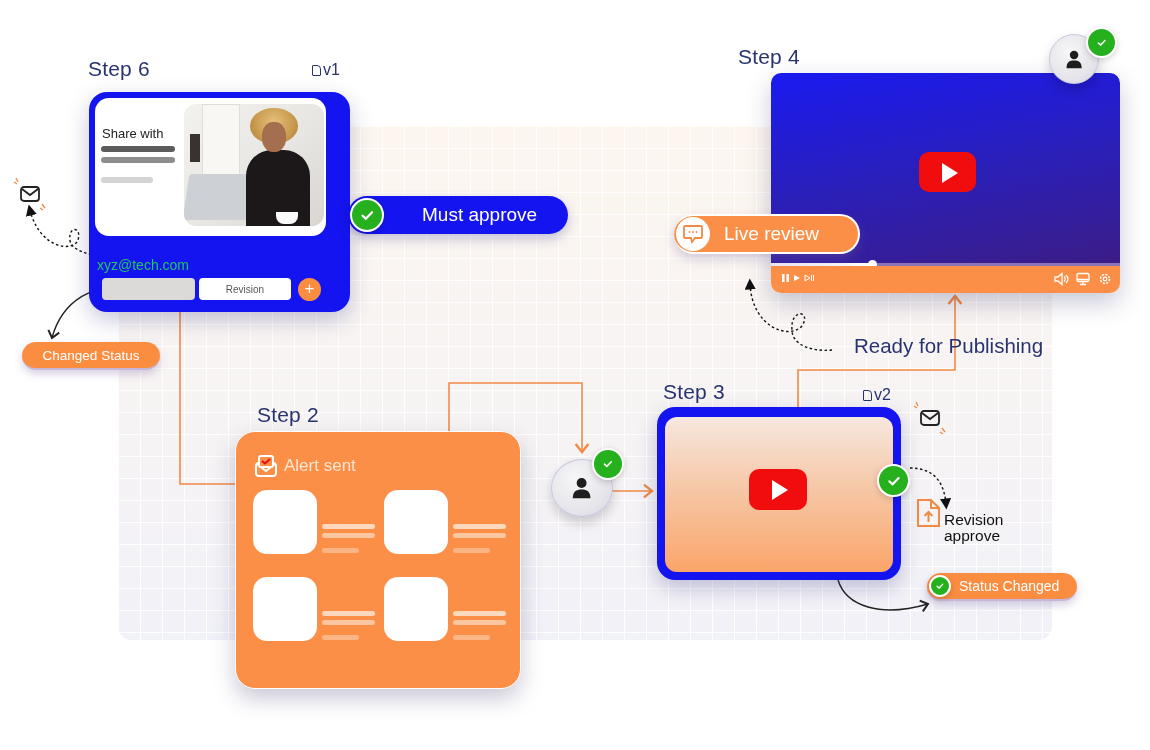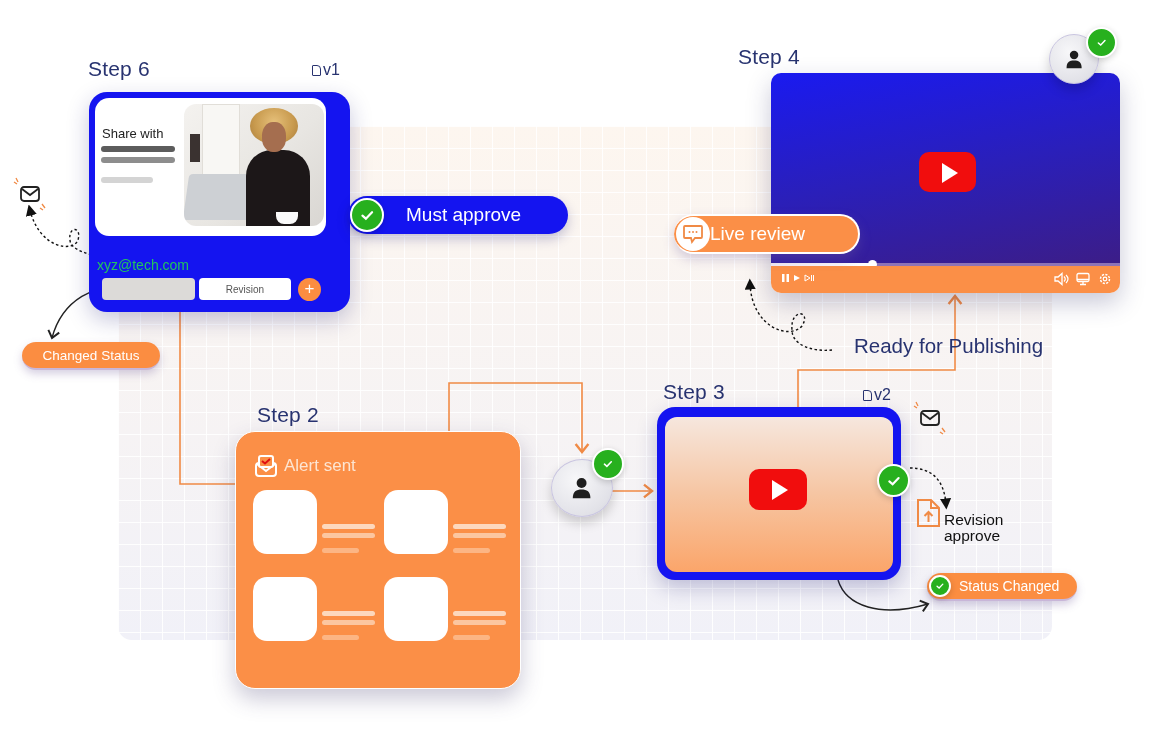--- a/index.html
+++ b/index.html
@@ -49,21 +49,21 @@
   .card1 .btn-add { position: absolute; left: 209px; top: 186px; width: 23px; height: 23px; border-radius: 50%; background: #fb8d41; color: #fff; font-size: 17px; line-height: 22px; text-align: center; }
 
   .pill { position: absolute; border-radius: 20px; display: flex; align-items: center; color: #fff; }
   .pill.must { left: 348px; top: 196px; width: 220px; height: 38px; background: #1414f0; box-shadow: 0 5px 12px rgba(30,30,120,0.25); font-size: 19px; }
   .check {
     border-radius: 50%; background: #27b01e; border: 2.5px solid #fff; display: flex; align-items: center; justify-content: center;
     box-shadow: 0 2px 6px rgba(0,0,0,0.18);
   }
   .check svg { width: 55%; height: 55%; }
   .pill.must .check { width: 34px; height: 34px; margin-left: 2px; }
-  .pill.must .label { margin-left: 22px; }
+  .pill.must .label { margin-left: 38px; }
 
   .pill.change { left: 22px; top: 342px; width: 138px; height: 28px; background: #fb8d41; font-size: 13.5px; justify-content: center; box-shadow: 0 4px 8px rgba(120,100,160,0.3); border-bottom: 2px solid #c8b6d8; }
 
   
   .card2 {
     position: absolute; left: 235px; top: 431px; width: 286px; height: 258px; background: #fb8f47; border-radius: 20px;
     box-shadow: 0 10px 22px rgba(70,60,110,0.28); border: 1.5px solid #fff;
   }
   .card2 .alert { position: absolute; left: 18px; top: 22px; display: flex; align-items: center; gap: 6px; color: #fde5d2; font-size: 17px; }
   .tile { position: absolute; width: 64px; height: 64px; background: #fff; border-radius: 14px; }
@@ -101,21 +101,21 @@
     box-shadow: 0 10px 24px rgba(40,40,100,0.25);
   }
   .card4 .video { position: absolute; left: 0; top: 0; width: 100%; height: 192px; background: linear-gradient(170deg, #1a1af0 0%, #2a1fba 50%, #3c1d87 100%); }
   .card4 .progress-track { position: absolute; left: 0; top: 190px; width: 100%; height: 3px; background: #8e73b6; }
   .card4 .progress-fill { position: absolute; left: 0; top: 0; height: 3px; background: linear-gradient(90deg, #f0e9f4, #ffffff); }
   .card4 .knob { position: absolute; top: -3px; width: 9px; height: 9px; border-radius: 50%; background: #fff; margin-left: -4px; }
   .card4 .controls { position: absolute; left: 0; top: 193px; width: 100%; height: 27px; background: #fb8f47; }
   .ctrl { position: absolute; top: 7px; }
   .pill.live { left: 674px; top: 214px; width: 186px; height: 40px; background: #fb8f47; font-size: 19px; box-shadow: 0 5px 12px rgba(120,100,160,0.3); border: 2px solid #fff; border-left: none; }
   .pill.live .chat { width: 34px; height: 34px; border-radius: 50%; background: #fff; margin-left: 2px; display: flex; align-items: center; justify-content: center; }
-  .pill.live .label { }
+  .pill.live .label { margin-left: 14px; }
 
   .ready { position: absolute; left: 854px; top: 334px; font-size: 20.5px; color: #283370; }
 
   .mail { position: absolute; width: 20px; height: 16px; }
 </style>
 </head>
 <body>
 
 <div class="canvas"></div>
 

